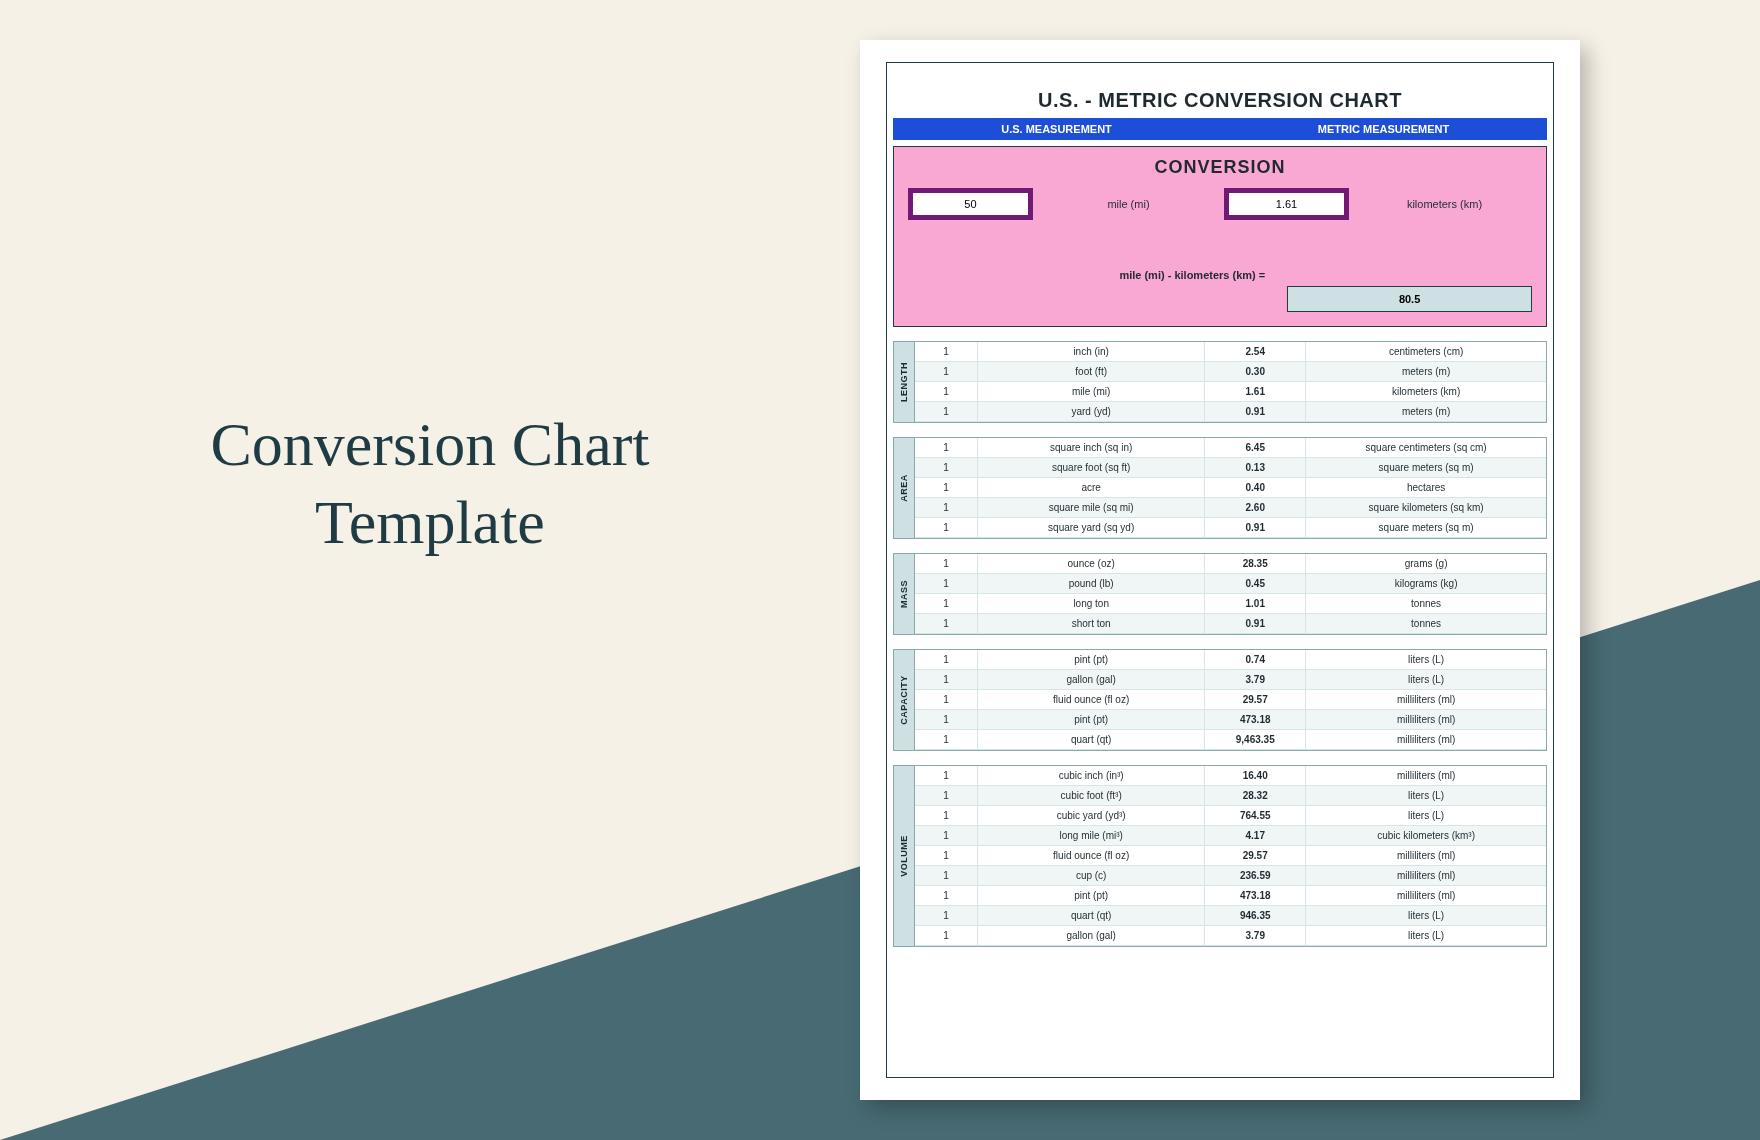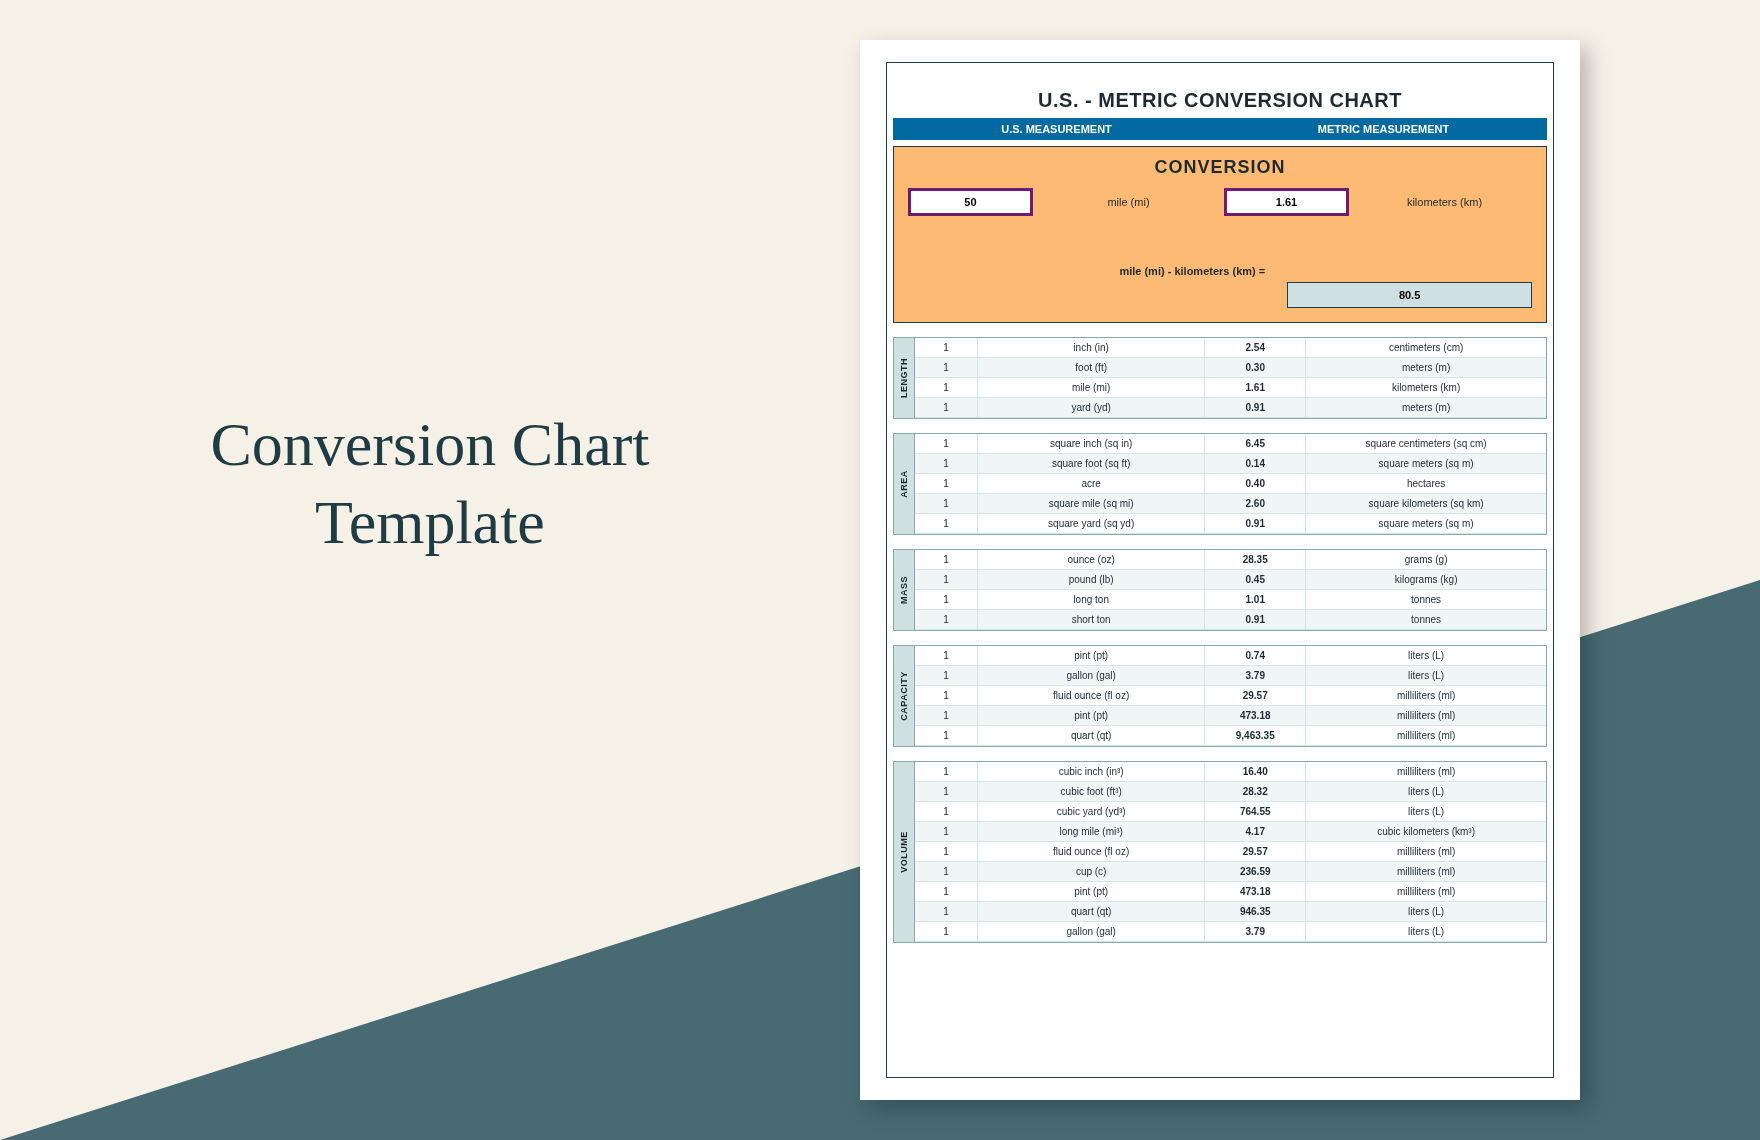--- a/index.html
+++ b/index.html
@@ -49,53 +49,52 @@
   .doc-title {
     text-align: center;
     font-weight: 800;
     font-size: 20px;
     letter-spacing: 0.5px;
     color: #1f2a30;
     margin: 20px 0 6px;
   }
   .header-bar {
     display: flex;
-    background: #0369a1;
+    background: #1d4ed8;
     color: #fffef7;
     font-size: 11px;
     font-weight: 700;
   }
   .header-bar > div { flex: 1; text-align: center; padding: 5px 0; }
   .conv-box {
-    background: #fdba74;
+    background: #f9a8d4;
     border: 1px solid #1f3b44;
     margin-top: 6px;
     padding: 10px 14px 14px;
   }
   .conv-title {
     text-align: center;
     font-weight: 800;
     font-size: 18px;
     letter-spacing: 1px;
     color: #1f2a30;
     margin-bottom: 10px;
   }
   .conv-row {
     display: grid;
     grid-template-columns: 1fr 1.4fr 1fr 1.4fr;
     gap: 8px;
     align-items: center;
   }
   .conv-row .cell, .result-box {
     background: #ffffff;
-    border: 3px solid #701a75;
+    border: 5px solid #701a75;
     text-align: center;
     padding: 5px 4px;
     font-size: 11px;
-    font-weight: bold;
   }
   .conv-row .label {
     text-align: center;
     font-size: 11px;
     color: #1f2a30;
   }
   .result-row {
     display: grid;
     grid-template-columns: 3fr 2fr;
     gap: 12px;
@@ -226,21 +225,21 @@
           <div class="section-table">
             <div class="trow">
               <div>1</div>
               <div>square inch (sq in)</div>
               <div class="factor">6.45</div>
               <div>square centimeters (sq cm)</div>
             </div>
             <div class="trow alt">
               <div>1</div>
               <div>square foot (sq ft)</div>
-              <div class="factor">0.14</div>
+              <div class="factor">0.13</div>
               <div>square meters (sq m)</div>
             </div>
             <div class="trow">
               <div>1</div>
               <div>acre</div>
               <div class="factor">0.40</div>
               <div>hectares</div>
             </div>
             <div class="trow alt">
               <div>1</div>

